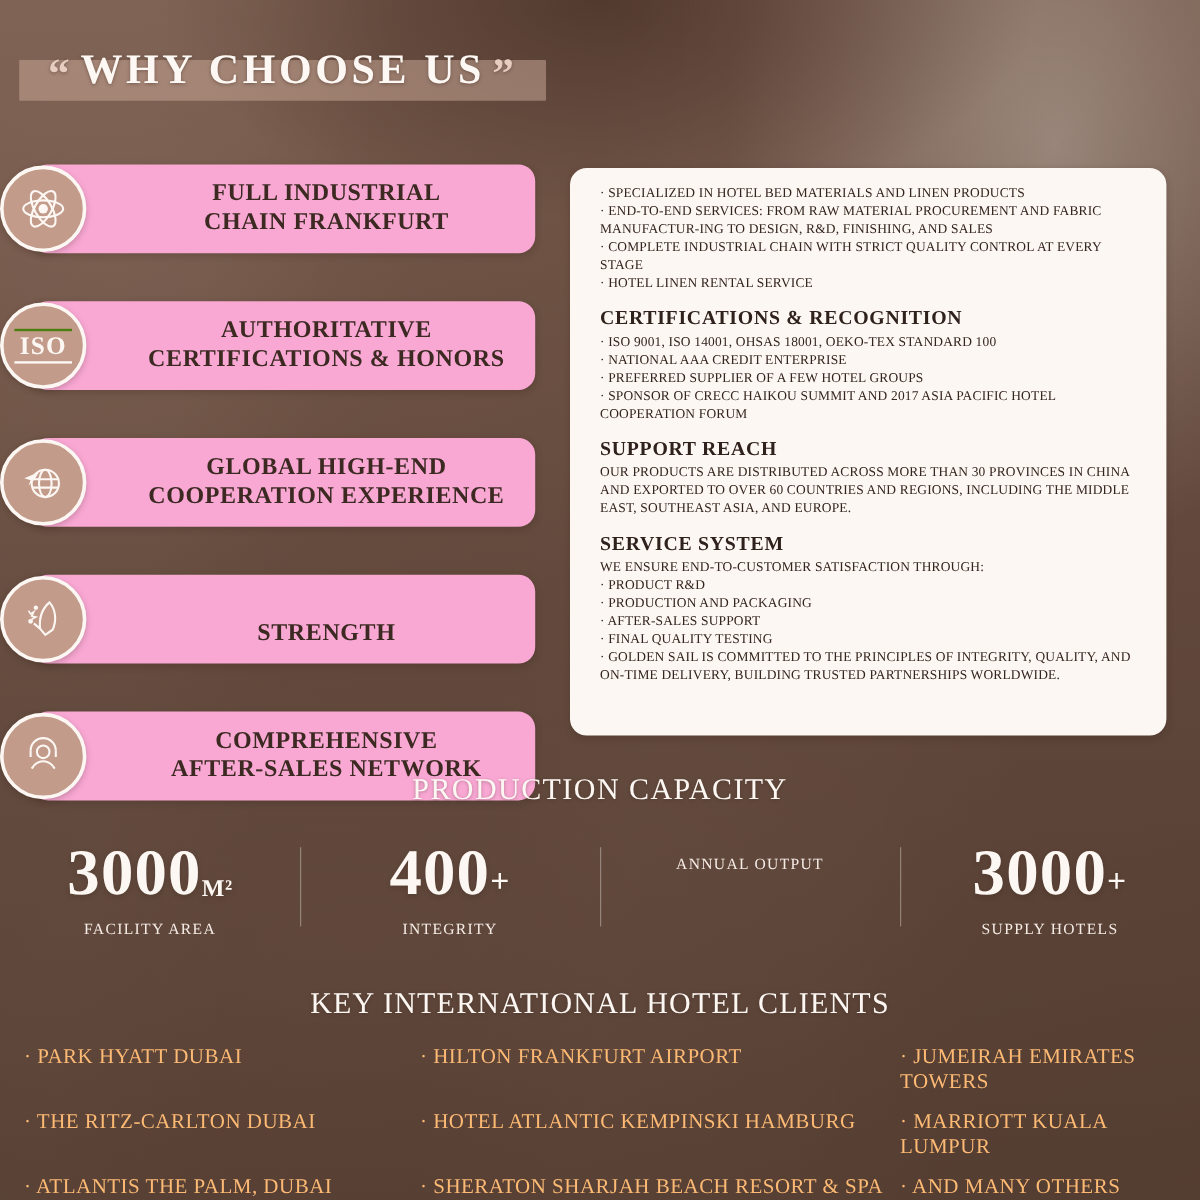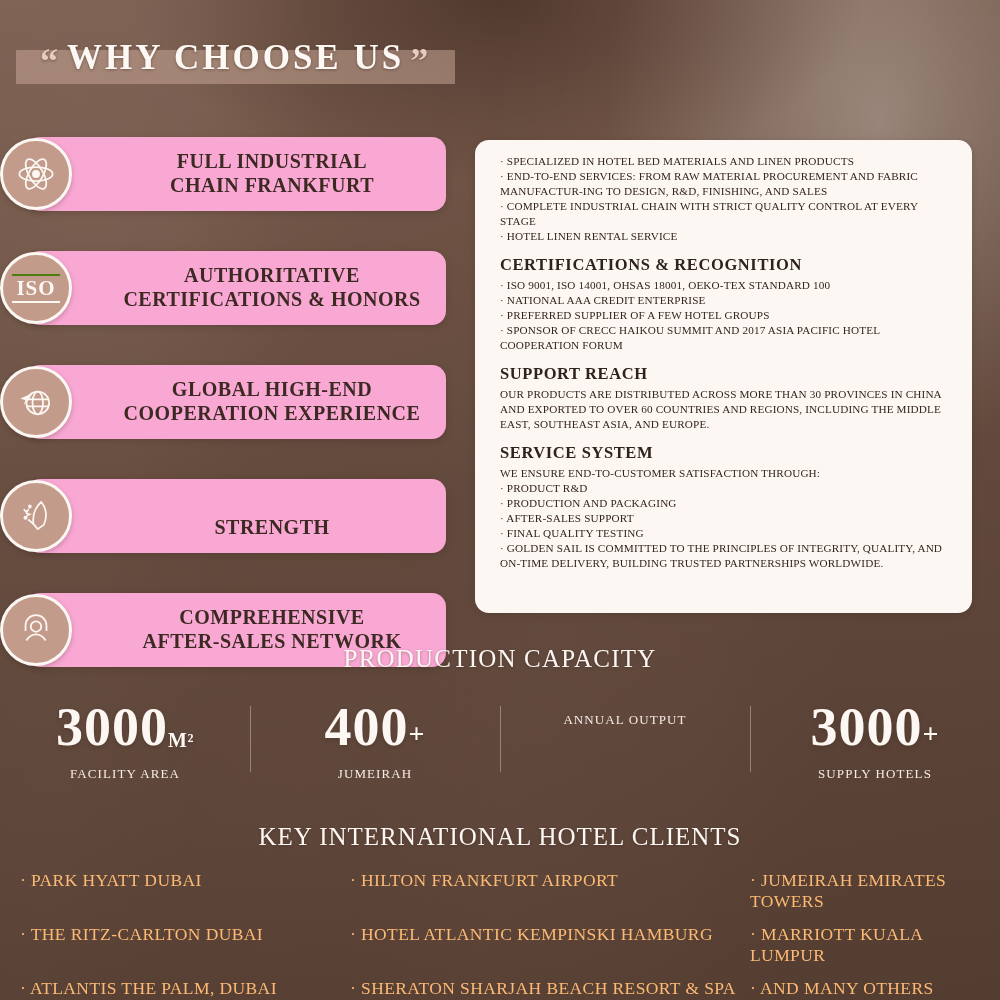--- a/index.html
+++ b/index.html
@@ -298,21 +298,21 @@
     <div class="stat">
       <div class="num">
         <span>3000</span><span class="unit">M²</span>
       </div>
       <div class="lbl">FACILITY AREA</div>
     </div>
     <div class="stat">
       <div class="num">
         <span>400</span><span class="plus">+</span>
       </div>
-      <div class="lbl">JUMEIRAH</div>
+      <div class="lbl">INTEGRITY</div>
     </div>
     <div class="stat">
       <div class="lbl">ANNUAL OUTPUT</div>
     </div>
     <div class="stat">
       <div class="num">
         <span>3000</span><span class="plus">+</span>
       </div>
       <div class="lbl">SUPPLY HOTELS</div>
     </div>

